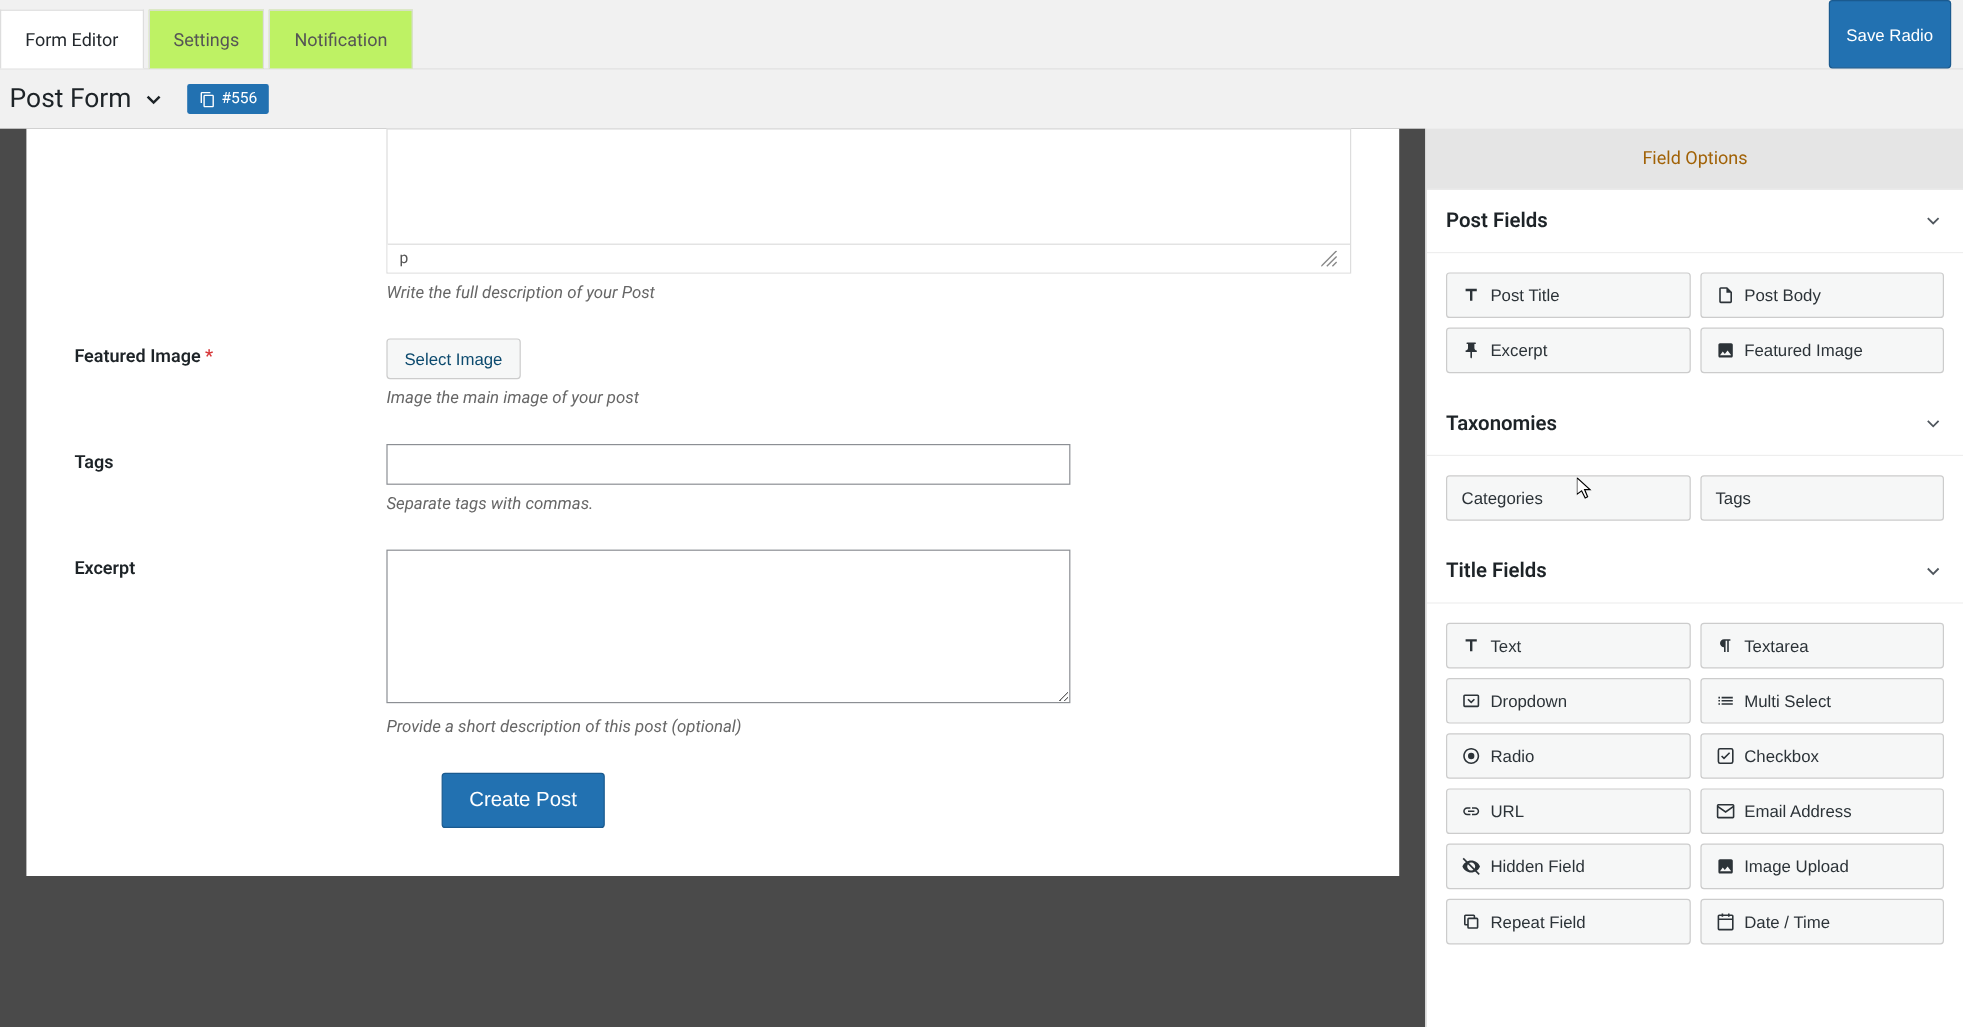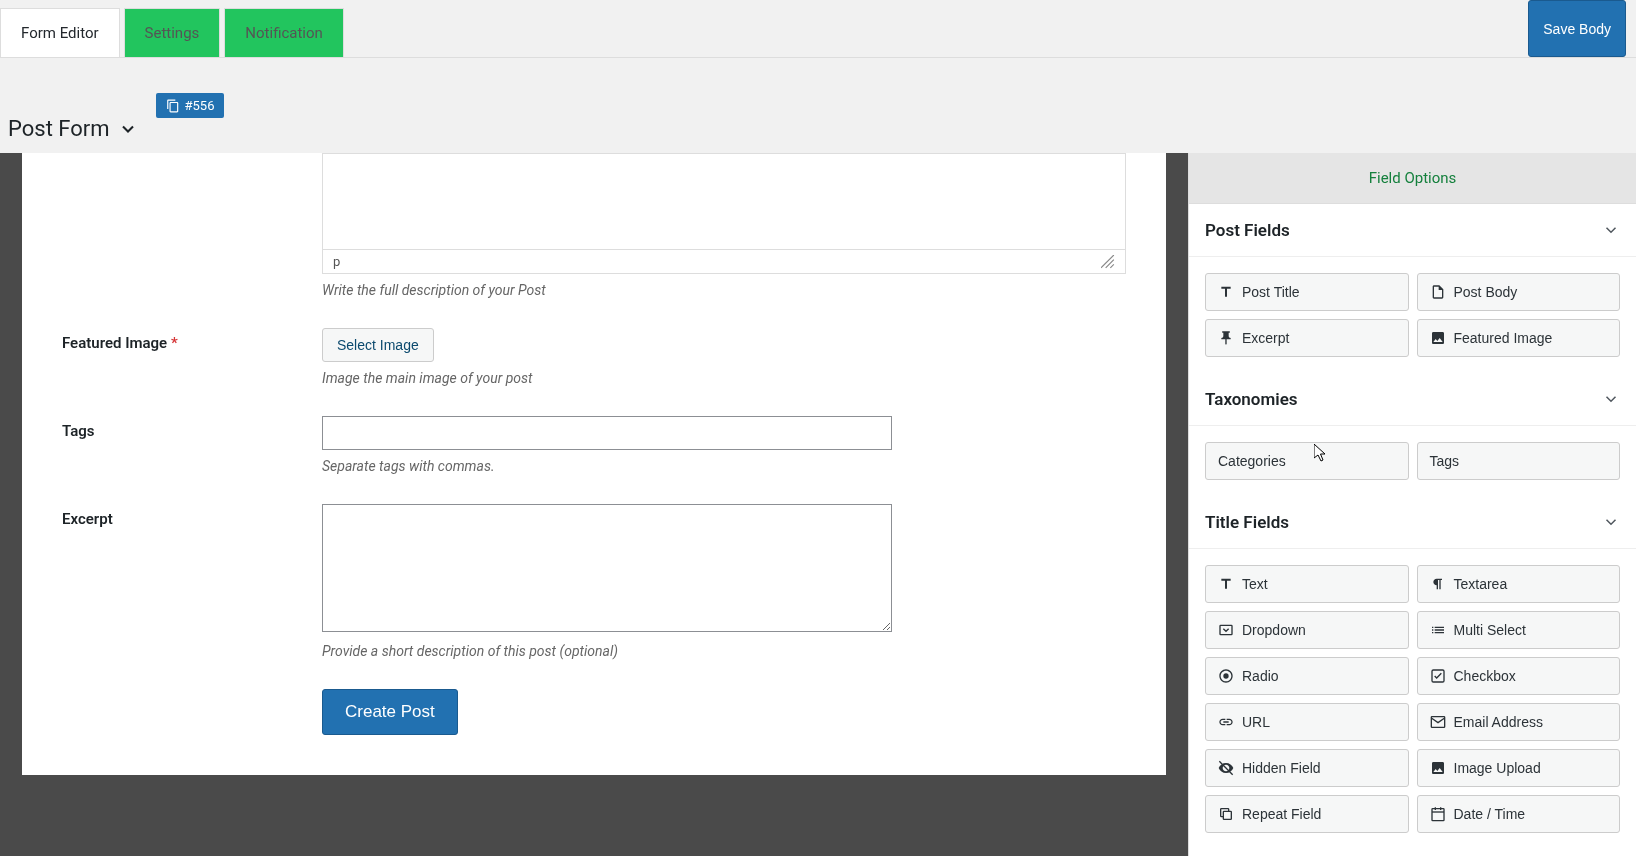--- a/index.html
+++ b/index.html
@@ -1,24 +1,24 @@
 <!DOCTYPE html>
 <html><head>
 <meta charset="utf-8">
 <style>
 * { margin: 0; padding: 0; box-sizing: border-box; }
 body { font-family: -apple-system, BlinkMacSystemFont, "Segoe UI", Roboto, sans-serif; font-size: 14px; color: #23282d; background: #f1f1f1; }
 
 .top-tabs { display: flex; background: #f1f1f1; border-bottom: 1px solid #ddd; padding: 0; }
-.top-tab { padding: 15px 20px; cursor: pointer; background: #22c55e; border: 1px solid #ddd; border-bottom: none; margin-right: 4px; margin-top: 8px; color: #555; font-size: 15px; }
+.top-tab { padding: 15px 20px; cursor: pointer; background: #bef264; border: 1px solid #ddd; border-bottom: none; margin-right: 4px; margin-top: 8px; color: #555; font-size: 15px; }
 .top-tab.active { background: #fff; color: #23282d; border-color: #ddd; position: relative; }
 .top-save { margin-left: auto; margin-right: 10px; background: #2271b1; color: #fff; border: 1px solid #1a5a8f; padding: 7px 14px; border-radius: 3px; font-size: 14px; cursor: pointer; }
 
 .header-row { display: flex; align-items: center; padding: 12px 8px; background: #f1f1f1; }
-.form-title { font-size: 22px; font-weight: 400; color: #1d2327; display: flex; align-items: center; gap: 8px; margin-top: 46px; }
+.form-title { font-size: 22px; font-weight: 400; color: #1d2327; display: flex; align-items: center; gap: 8px; }
 .form-title svg { width: 20px; height: 20px; stroke: #1d2327; }
 .form-id-badge { background: #2271b1; color: #fff; padding: 5px 10px; font-size: 13px; border-radius: 2px; margin-left: 18px; display: flex; align-items: center; gap: 5px; }
 .form-id-badge svg { width: 14px; height: 14px; fill: #fff; }
 
 .layout { display: flex; height: 766px; }
 .preview-wrap { flex: 1; position: relative; overflow: hidden; }
 .preview-scroll { width: 100%; height: 100%; overflow-y: scroll; }
 .preview-scroll::-webkit-scrollbar { width: 17px; }
 .preview-scroll::-webkit-scrollbar-track { background: #f1f1f1; }
 .preview-scroll::-webkit-scrollbar-thumb { background: #c1c1c1; }
@@ -35,49 +35,49 @@
 .editor-content { height: 95px; }
 .editor-status { border-top: 1px solid #ddd; padding: 4px 10px; color: #555; font-size: 13px; background: #fff; display: flex; justify-content: space-between; align-items: center; }
 .resize-handle { width: 14px; height: 14px; }
 
 .help-text { color: #666; font-style: italic; font-size: 14px; margin-top: 8px; }
 
 .btn-outline { background: #f6f7f7; border: 1px solid #ccc; padding: 8px 14px; border-radius: 3px; font-size: 14px; cursor: pointer; color: #0c4a6e; }
 .text-input { width: 570px; max-width: 100%; border: 1px solid #8c8f94; padding: 8px; font-size: 14px; border-radius: 0; }
 .textarea { width: 570px; max-width: 100%; height: 128px; border: 1px solid #8c8f94; padding: 8px; font-size: 14px; resize: both; font-family: inherit; }
 
-.btn-primary { background: #2271b1; color: #fff; border: 1px solid #1a5a8f; padding: 12px 22px; border-radius: 3px; font-size: 17px; cursor: pointer; }
+.btn-primary { background: #2271b1; color: #fff; border: 1px solid #1a5a8f; padding: 12px 22px; border-radius: 3px; font-size: 17px; cursor: pointer; margin-left: 46px; }
 
 .sidebar { width: 448px; background: #fff; border-left: 1px solid #ddd; display: flex; flex-direction: column; position: relative; }
 .sb-scroll { flex: 1; overflow-y: scroll; }
 .sb-scroll::-webkit-scrollbar { width: 17px; }
 .sb-scroll::-webkit-scrollbar-track { background: #f1f1f1; }
 .sb-scroll::-webkit-scrollbar-thumb { background: #c1c1c1; }
 
 .sb-tabs { display: flex; border-bottom: 1px solid #ddd; }
-.sb-tab { flex: 1; text-align: center; padding: 16px; font-size: 15px; cursor: pointer; background: #e5e5e5; color: #15803d; }
+.sb-tab { flex: 1; text-align: center; padding: 16px; font-size: 15px; cursor: pointer; background: #e5e5e5; color: #a16207; }
 .sb-tab.active { background: #fff; color: #23282d; }
 
 .sb-section-title { display: flex; justify-content: space-between; align-items: center; padding: 16px; font-size: 17px; font-weight: 600; color: #1d2327; border-bottom: 1px solid #eee; cursor: pointer; }
 .sb-section-title svg { width: 18px; height: 18px; stroke: #50575e; }
 
 .sb-grid { display: grid; grid-template-columns: 1fr 1fr; gap: 8px; padding: 16px; }
 .field-btn { background: #f6f7f7; border: 1px solid #ccc; padding: 10px 12px; border-radius: 3px; font-size: 14px; color: #2c3338; cursor: pointer; display: flex; align-items: center; gap: 8px; text-align: left; }
 .field-btn svg { width: 16px; height: 16px; flex-shrink: 0; }
 
 .cursor { position: absolute; pointer-events: none; z-index: 100; }
 </style>
 </head>
 <body>
 
 <div class="top-tabs">
   <div class="top-tab active">Form Editor</div>
   <div class="top-tab">Settings</div>
   <div class="top-tab">Notification</div>
-  <button class="top-save">Save Body</button>
+  <button class="top-save">Save Radio</button>
 </div>
 
 <div class="header-row">
   <div class="form-title">
     <span>Post Form</span>
     <svg viewBox="0 0 24 24" fill="none" stroke="currentColor" stroke-width="2.5">
         <polyline points="6 9 12 15 18 9"></polyline>
       </svg>
   </div>
   <div class="form-id-badge">

